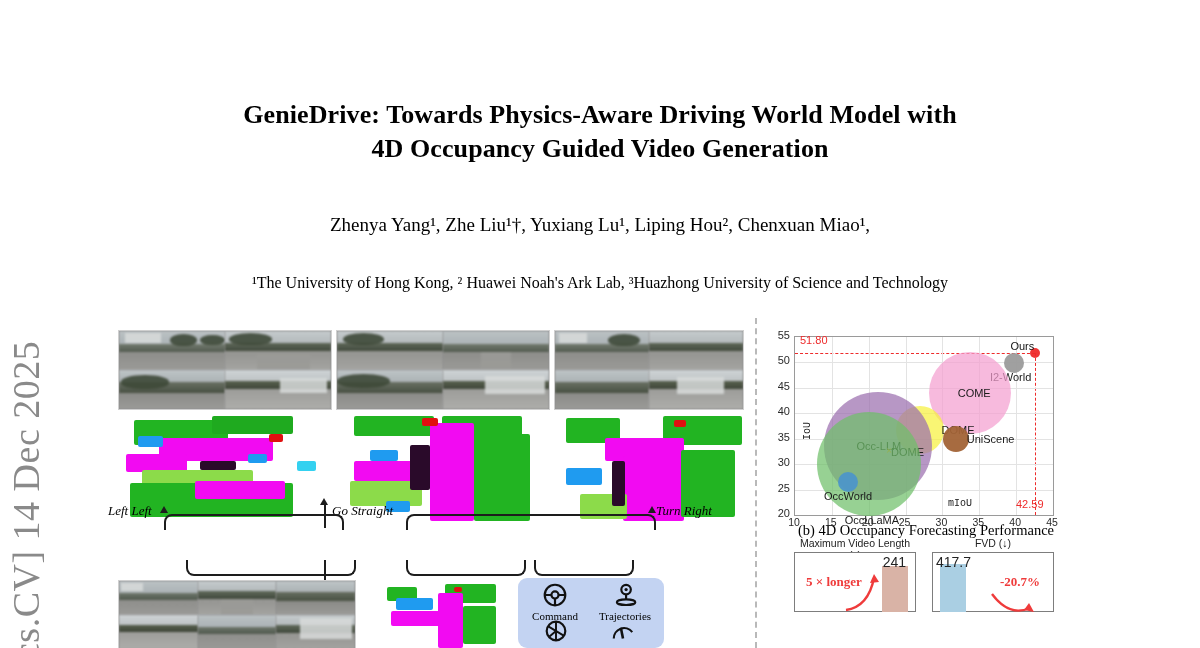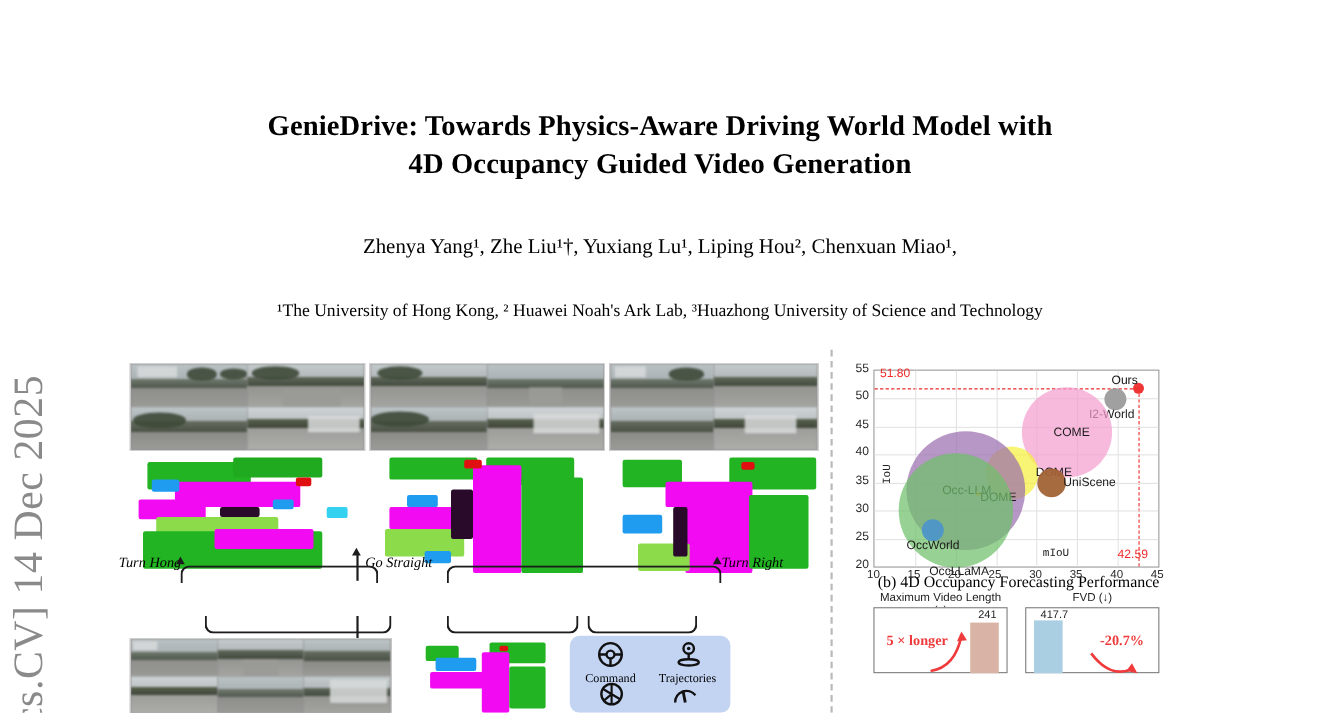--- a/index.html
+++ b/index.html
@@ -107,21 +107,21 @@
      font-family:"Liberation Sans",sans-serif;}
   .capt{position:absolute;left:0;top:192px;width:316px;text-align:center;
      font-size:14.5px;font-family:"Liberation Serif",serif;}
 
   
   .mini{position:absolute;top:222px;}
   .mini-t{position:absolute;top:-15px;left:0;width:100%;text-align:center;
     font-size:10.5px;font-family:"Liberation Sans",sans-serif;color:#222;}
   .mini-box{position:absolute;inset:0;border:1px solid #7d7d7d;background:#fff;}
   .mbar{position:absolute;bottom:0;}
-  .mval{position:absolute;font-size:10px;font-family:"Liberation Sans",sans-serif;color:#222;margin-left:10px;}
+  .mval{position:absolute;font-size:14px;font-family:"Liberation Sans",sans-serif;color:#222;}
   .mnote{position:absolute;font-size:13px;font-weight:bold;color:#ef3b3b;
     font-family:"Liberation Serif",serif;}
 </style>
 </head>
 <body>
 
 <div id="page">
 
   <div class="arxiv-stamp">cs.CV]  14 Dec 2025</div>
 
@@ -229,21 +229,21 @@
       <span style="left:56%;top:0%;width:44%;height:26%;background:#22b422;"></span>
       <span style="left:24%;top:20%;width:44%;height:20%;background:#f20af2;"></span>
       <span style="left:34%;top:36%;width:34%;height:58%;background:#f20af2;"></span>
       <span style="left:66%;top:30%;width:30%;height:60%;background:#22b422;"></span>
       <span style="left:2%;top:46%;width:20%;height:16%;background:#1f9bf0;"></span>
       <span style="left:10%;top:70%;width:26%;height:22%;background:#8cdb4a;"></span>
       <span style="left:62%;top:4%;width:7%;height:6%;background:#e01010;"></span>
       <span style="left:28%;top:40%;width:7%;height:40%;background:#2a0a2a;"></span>
     </div>
 
-    <div class="cmd-label" style="left:-2px;top:175px;">Turn Hong</div>
+    <div class="cmd-label" style="left:-2px;top:175px;">Left Left</div>
     <div class="cmd-label" style="left:222px;top:175px;">Go  Straight</div>
     <div class="cmd-label" style="left:546px;top:175px;">Turn Right</div>
 
     <div class="brace" style="left:54px;top:186px;width:176px;height:14px;"></div>
     <div class="arrowup" style="left:50px;top:178px;"></div>
     <div class="vline" style="left:214px;top:176px;height:24px;"></div>
     <div class="arrowup" style="left:210px;top:170px;"></div>
     <div class="brace" style="left:296px;top:186px;width:246px;height:14px;"></div>
     <div class="arrowup" style="left:538px;top:178px;"></div>
 

